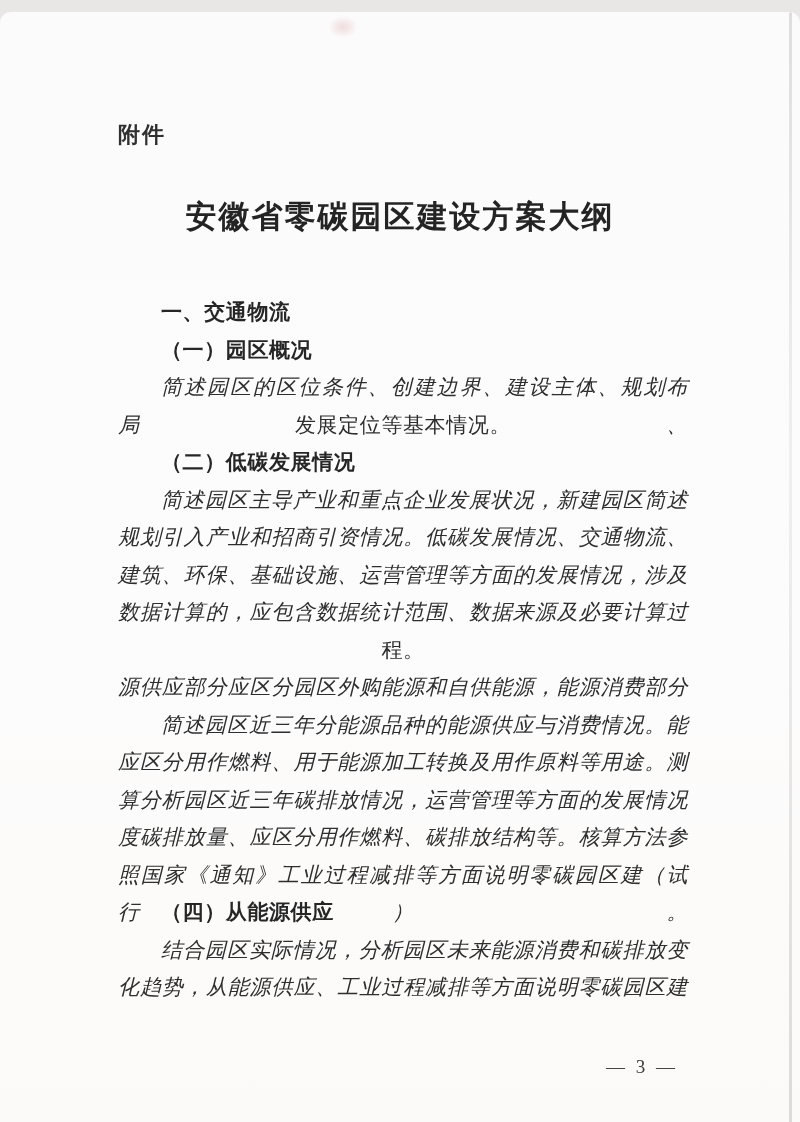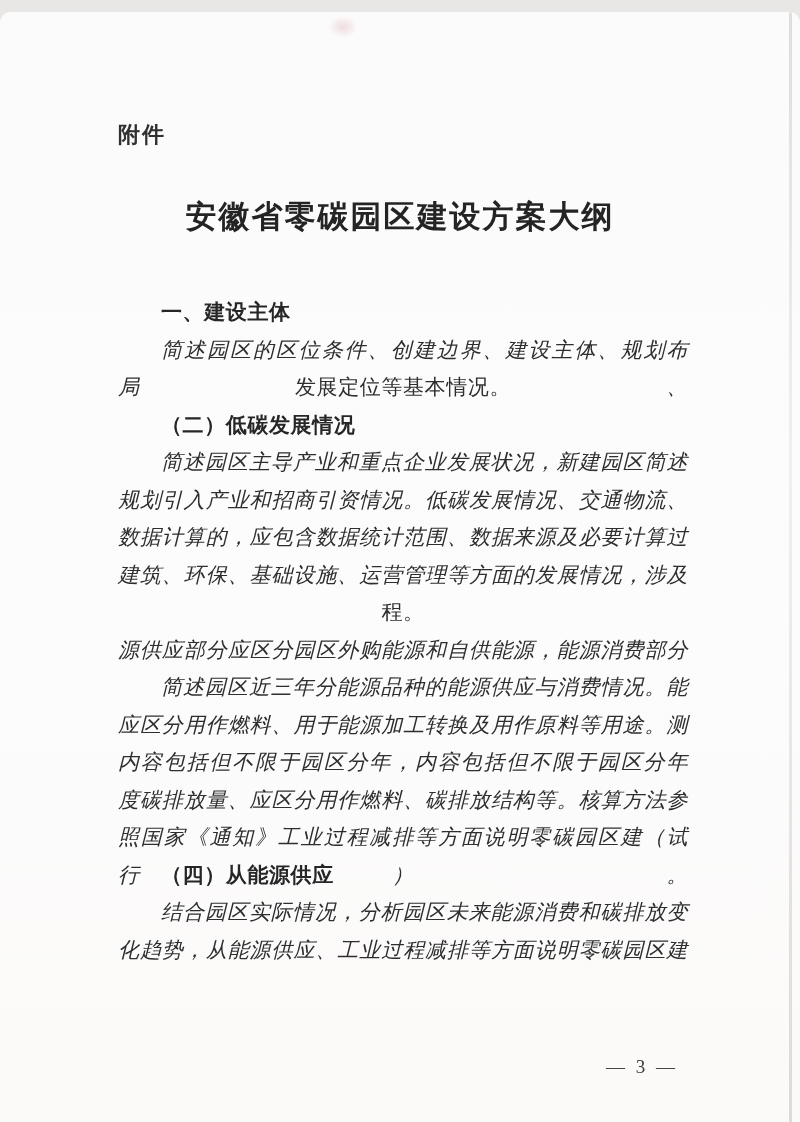--- a/index.html
+++ b/index.html
@@ -107,33 +107,34 @@
 <div class="paper">
 
   <div class="smudge"></div>
   <div class="edge-shadow"></div>
 
   <div class="attachment">附件</div>
 
   <div class="doc-title">安徽省零碳园区建设方案大纲</div>
 
   <div class="content">
-    <div class="line h1">一、建设主体</div>
+    <div class="line h1">一、交通物流</div>
+    <div class="line h2">（一）园区概况</div>
     <div class="line p-first just">简述园区的区位条件、创建边界、建设主体、规划布局、</div>
     <div class="line p-end">发展定位等基本情况。</div>
     <div class="line h2">（二）低碳发展情况</div>
     <div class="line p-first just">简述园区主导产业和重点企业发展状况，新建园区简述</div>
     <div class="line just">规划引入产业和招商引资情况。低碳发展情况、交通物流、</div>
+    <div class="line just">建筑、环保、基础设施、运营管理等方面的发展情况，涉及</div>
     <div class="line just">数据计算的，应包含数据统计范围、数据来源及必要计算过</div>
-    <div class="line just">建筑、环保、基础设施、运营管理等方面的发展情况，涉及</div>
     <div class="line p-end">程。</div>
     <div class="line just">源供应部分应区分园区外购能源和自供能源，能源消费部分</div>
     <div class="line p-first just">简述园区近三年分能源品种的能源供应与消费情况。能</div>
     <div class="line just">应区分用作燃料、用于能源加工转换及用作原料等用途。测</div>
-    <div class="line just">内容包括但不限于园区分年，内容包括但不限于园区分年</div>
+    <div class="line just">算分析园区近三年碳排放情况，运营管理等方面的发展情况</div>
     <div class="line just">度碳排放量、应区分用作燃料、碳排放结构等。核算方法参</div>
     <div class="line just">照国家《通知》工业过程减排等方面说明零碳园区建（试行）。</div>
     <div class="line h2">（四）从能源供应</div>
     <div class="line p-first just">结合园区实际情况，分析园区未来能源消费和碳排放变</div>
     <div class="line just">化趋势，从能源供应、工业过程减排等方面说明零碳园区建</div>
   </div>
 
   <div class="page-number">— 3 —</div>
 
 </div>

